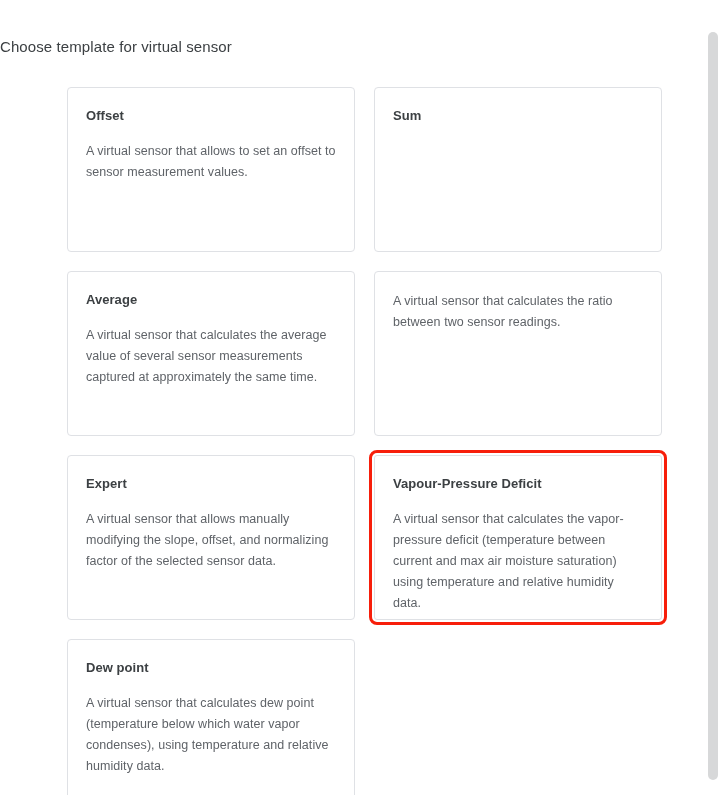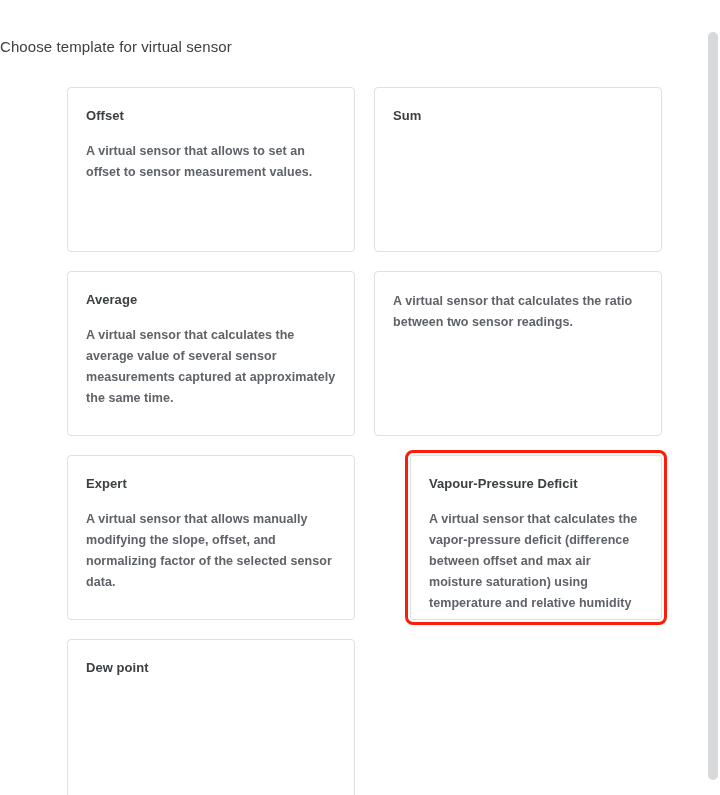--- a/index.html
+++ b/index.html
@@ -54,35 +54,34 @@
     height: 165px;
     padding: 19px 18px 0 18px;
     overflow: hidden;
   }
 
   .card.selected {
     outline: 3px solid #f71e0a;
     outline-offset: 2px;
     border-color: #dfe1e5;
     border-radius: 3px;
-    margin-left: 36px;
   }
 
   .card-title {
     font-size: 13px;
     font-weight: 700;
     color: #3c4043;
     line-height: 18px;
     margin: 0 0 16px 0;
     letter-spacing: 0.05px;
   }
 
   .card-desc {
     font-size: 12.5px;
-    font-weight: 700;
+    font-weight: 400;
     color: #5f6368;
     line-height: 21px;
     margin: 0;
     letter-spacing: 0.05px;
   }
 
   
   .scroll-track {
     position: absolute;
     right: 0px;
@@ -122,24 +121,25 @@
       </div>
       <div class="card">
         <div class="card-desc">A virtual sensor that calculates the ratio between two sensor readings.</div>
       </div>
       <div class="card">
         <div class="card-title">Expert</div>
         <div class="card-desc">A virtual sensor that allows manually modifying the slope, offset, and normalizing factor of the selected sensor data.</div>
       </div>
       <div class="card selected">
         <div class="card-title">Vapour-Pressure Deficit</div>
-        <div class="card-desc">A virtual sensor that calculates the vapor-pressure deficit (difference between offset and max air moisture saturation) using temperature and relative humidity data.</div>
+        <div class="card-desc">A virtual sensor that calculates the vapor-pressure deficit (temperature between current and max air moisture saturation) using temperature and relative humidity data.</div>
       </div>
       <div class="card">
         <div class="card-title">Dew point</div>
+        <div class="card-desc">A virtual sensor that calculates dew point (temperature below which water vapor condenses), using temperature and relative humidity data.</div>
       </div>
     </div>
 
   <div class="scroll-track">
     <div class="scroll-thumb"></div>
   </div>
 
 </div>
 
 </body></html>

